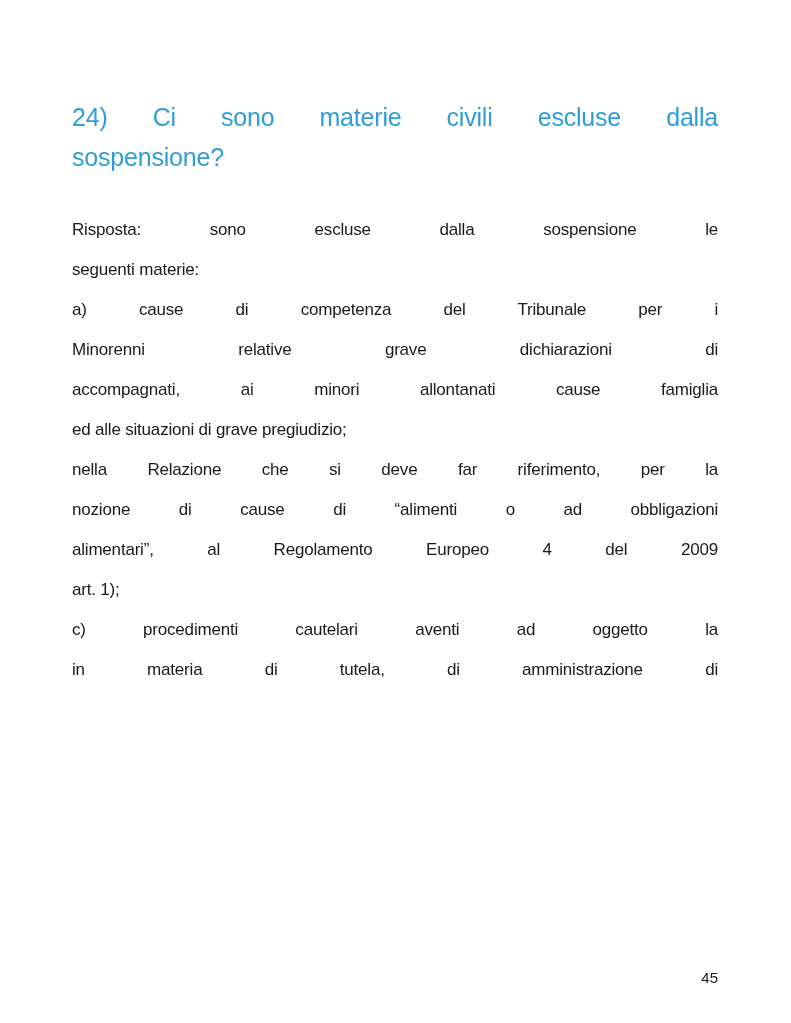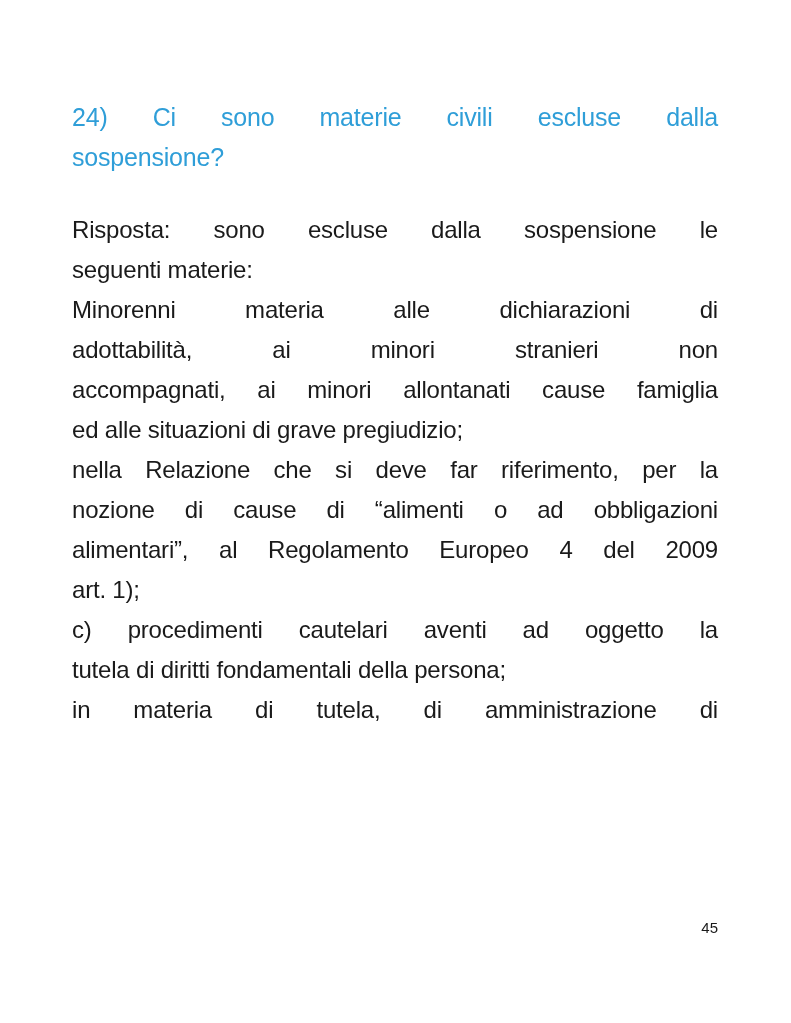--- a/index.html
+++ b/index.html
@@ -28,37 +28,37 @@
     padding: 0;
     color: #2f9ed8;
     font-weight: normal;
   }
   .body-text p {
     margin: 0;
     padding: 0;
   }
   .line {
     display: block;
-    font-size: 24px;
+    font-size: 17px;
     line-height: 40px;
     text-align: left;
     letter-spacing: -0.2px;
   }
   .heading .line {
     font-size: 25px;
   }
   
   .line.j {
     text-align: justify;
     text-align-last: justify;
   }
   .page-number {
     position: absolute;
     left: 72px;
-    top: 918px;
+    top: 968px;
     width: 646px;
     text-align: right;
     font-size: 15px;
     line-height: 20px;
     color: #1a1a1a;
   }
 </style>
 </head>
 <body>
 
@@ -71,36 +71,35 @@
     </h1>
 
     <div class="body-text">
 
       <p>
         <span class="line j">Risposta: sono escluse dalla sospensione le</span>
         <span class="line">seguenti materie:</span>
       </p>
 
       <p>
-        <span class="line j">Minorenni materia alle dichiarazioni di</span>
-        <span class="line j">adottabilità, ai minori stranieri non</span>
+        <span class="line j">a) cause di competenza del Tribunale per i</span>
+        <span class="line j">Minorenni relative grave dichiarazioni di</span>
         <span class="line j">accompagnati, ai minori allontanati cause famiglia</span>
         <span class="line">ed alle situazioni di grave pregiudizio;</span>
       </p>
 
       <p>
         <span class="line j">nella Relazione che si deve far riferimento, per la</span>
         <span class="line j">nozione di cause di “alimenti o ad obbligazioni</span>
         <span class="line j">alimentari”, al Regolamento Europeo 4 del 2009</span>
         <span class="line">art. 1);</span>
       </p>
 
       <p>
         <span class="line j">c) procedimenti cautelari aventi ad oggetto la</span>
-        <span class="line">tutela di diritti fondamentali della persona;</span>
       </p>
 
       <p>
         <span class="line j">in materia di tutela, di amministrazione di</span>
       </p>
 
     </div>
   </div>
 
   <div class="page-number">45</div>

